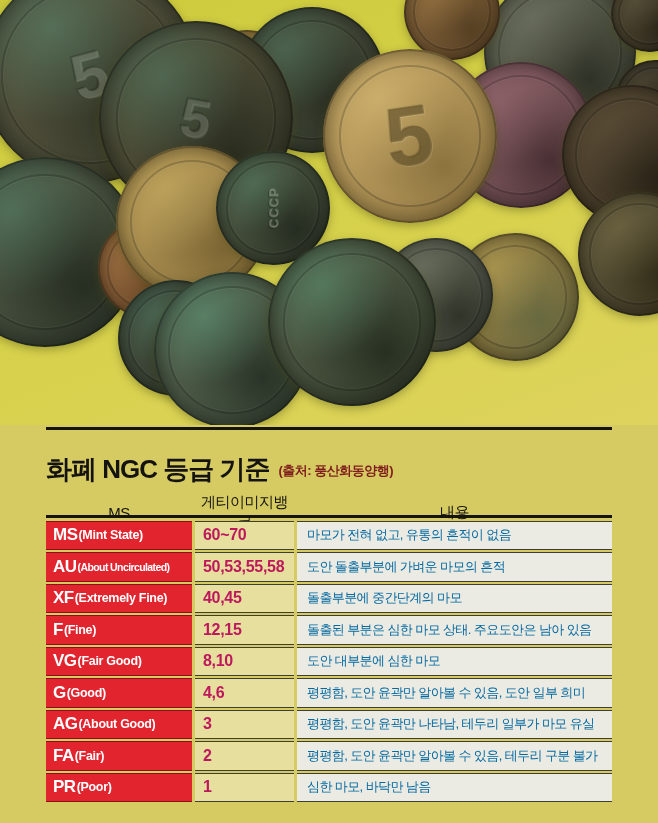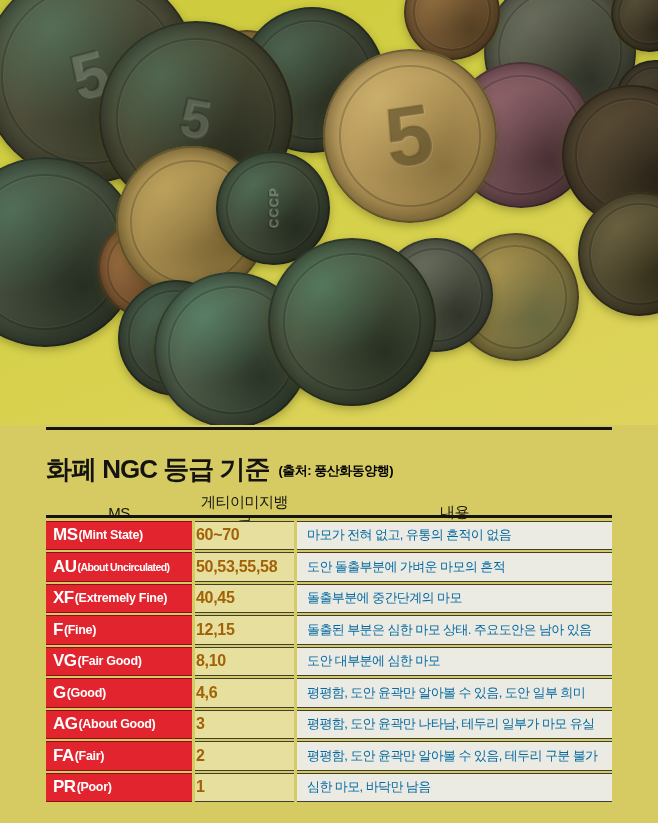--- a/index.html
+++ b/index.html
@@ -29,40 +29,40 @@
     pointer-events:none; white-space:nowrap;
   }
   
   .lower{
     position:relative; width:658px; height:398px; box-sizing:border-box;
     padding:0 46px; background:#d6cb63;
   }
   .top-rule{height:3px;background:#15140e;margin-top:2px;}
   .title-row{display:flex;align-items:flex-end;gap:9px;margin-top:20px;height:32px;}
   .title{font-size:26px;font-weight:900;color:#151310;letter-spacing:-1px;line-height:1;}
-  .source{font-size:13px;font-weight:700;color:#000000;padding-bottom:2px;letter-spacing:-0.5px;}
+  .source{font-size:13px;font-weight:700;color:#7f1d1d;padding-bottom:2px;letter-spacing:-0.5px;}
   .head-row{
     display:grid;grid-template-columns:146px 99px 1fr;column-gap:3px;
     margin-top:11px;height:20px;align-items:center;text-align:center;
     font-size:15px;font-weight:500;color:#15140e;letter-spacing:-0.5px;
   }
   .head-rule{height:2.5px;background:#15140e;margin-top:2px;}
   .rows{display:flex;flex-direction:column;gap:2px;margin-top:3px;}
   .grade-row{display:grid;grid-template-columns:146px 99px 1fr;column-gap:3px;height:29.5px;}
   .cell{display:flex;align-items:center;box-sizing:border-box;}
   .cell.grade{
     border-top:1.5px solid #8c1016;border-bottom:1.5px solid #8c1016;
     color:#fff;padding-left:7px;white-space:nowrap;overflow:hidden;
   }
   .cell.grade .abbr{font-size:17px;font-weight:700;letter-spacing:-0.5px;}
   .cell.grade .paren{font-size:12.5px;font-weight:700;letter-spacing:-0.3px;margin-left:1px;}
   .cell.grade .paren.squeeze{font-size:10.5px;letter-spacing:-0.6px;}
   .cell.num{
     border-top:1.5px solid #3f3e33;border-bottom:1.5px solid #3f3e33;
-    padding-left:1px;font-size:16px;font-weight:600;color:#a16207;letter-spacing:-0.3px;
+    padding-left:8px;font-size:16px;font-weight:600;color:#be185d;letter-spacing:-0.3px;
   }
   .cell.desc{
     border-top:1.5px solid #3f3e33;border-bottom:1.5px solid #3f3e33;
     padding-left:10px;font-size:13px;font-weight:500;color:#0369a1;
     letter-spacing:-0.6px;white-space:nowrap;overflow:hidden;
   }
   .footer{
     margin-top:10px;text-align:right;font-size:12.5px;color:#3e3c32;
     display:flex;justify-content:flex-end;align-items:baseline;gap:7px;letter-spacing:-0.5px;
   }

